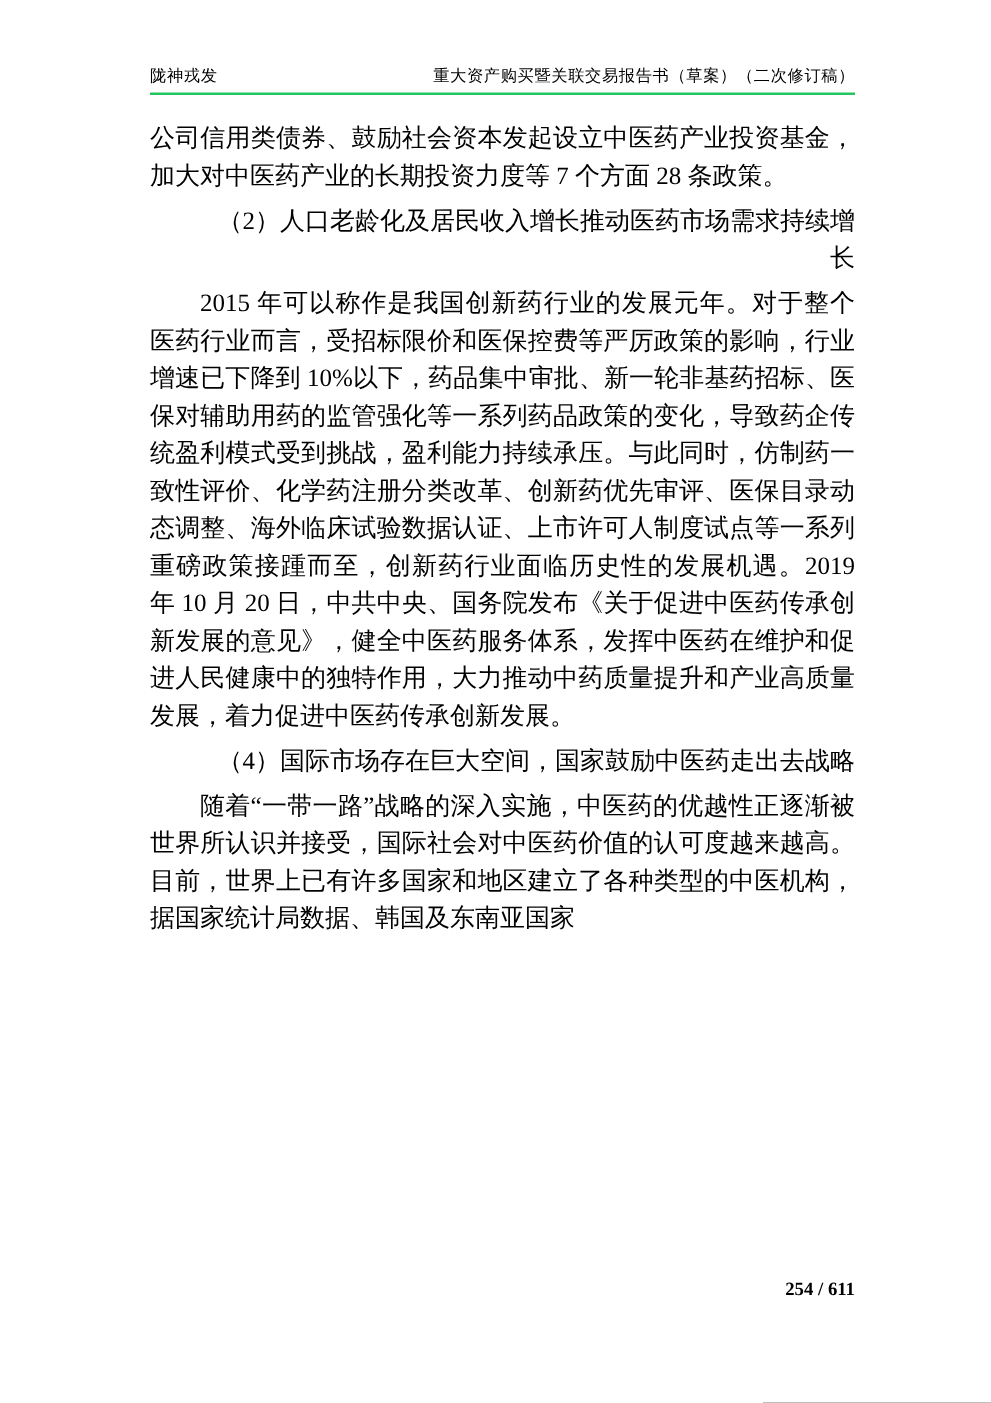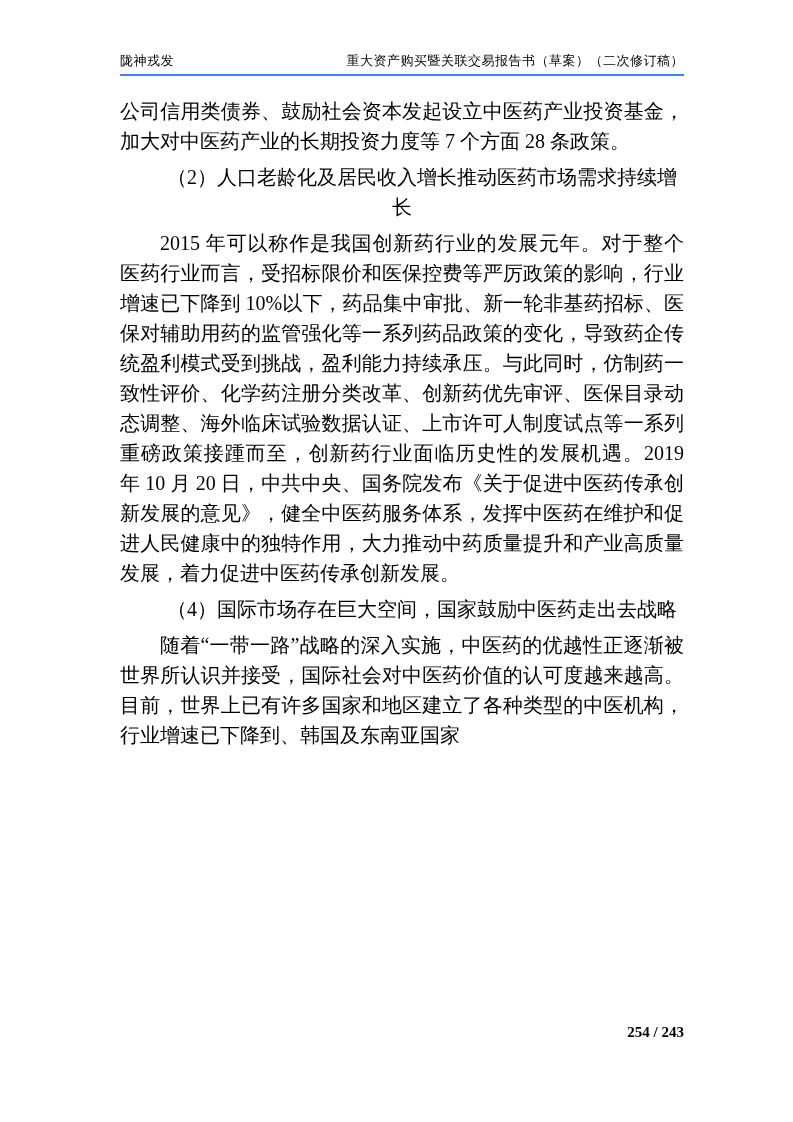--- a/index.html
+++ b/index.html
@@ -21,21 +21,21 @@
   .header {
     position: absolute;
     left: 120px;
     width: 564px;
     top: 52px;
     display: flex;
     justify-content: space-between;
     align-items: flex-start;
     font-size: 13px;
     letter-spacing: 0.5px;
-    border-bottom: 2px solid #3b82f6;
+    border-bottom: 2px solid #22c55e;
     padding-bottom: 4px;
     gap: 32px;
   }
   .header .hdr-left { white-space: nowrap; }
   .header .hdr-right { white-space: nowrap; }
   .body-text {
     position: absolute;
     left: 120px;
     width: 564px;
     top: 96px;
@@ -46,21 +46,21 @@
   }
   .para {
     margin: 0 0 5px 0;
     text-indent: 2em;
   }
   .para.noindent {
     text-indent: 0;
   }
   .para.heading {
     margin: 6px 0 6px 0;
-    text-align: center;
+    text-align: right;
     font-family: Liberation Serif, serif;
   }
   .footer-pagenum {
     position: absolute;
     top: 1024px;
     right: 109px;
     font-size: 15px;
     font-weight: bold;
     font-family: "Liberation Serif", "DejaVu Serif", serif;
   }
@@ -73,18 +73,18 @@
   <div class="header">
     <span class="hdr-left">陇神戎发</span>
     <span class="hdr-right">重大资产购买暨关联交易报告书（草案）（二次修订稿）</span>
   </div>
 
   <div class="body-text">
     <p class="para noindent">公司信用类债券、鼓励社会资本发起设立中医药产业投资基金，加大对中医药产业的长期投资力度等 7 个方面 28 条政策。</p>
     <p class="para heading">（2）人口老龄化及居民收入增长推动医药市场需求持续增长</p>
     <p class="para">2015 年可以称作是我国创新药行业的发展元年。对于整个医药行业而言，受招标限价和医保控费等严厉政策的影响，行业增速已下降到 10%以下，药品集中审批、新一轮非基药招标、医保对辅助用药的监管强化等一系列药品政策的变化，导致药企传统盈利模式受到挑战，盈利能力持续承压。与此同时，仿制药一致性评价、化学药注册分类改革、创新药优先审评、医保目录动态调整、海外临床试验数据认证、上市许可人制度试点等一系列重磅政策接踵而至，创新药行业面临历史性的发展机遇。2019 年 10 月 20 日，中共中央、国务院发布《关于促进中医药传承创新发展的意见》，健全中医药服务体系，发挥中医药在维护和促进人民健康中的独特作用，大力推动中药质量提升和产业高质量发展，着力促进中医药传承创新发展。</p>
     <p class="para heading">（4）国际市场存在巨大空间，国家鼓励中医药走出去战略</p>
-    <p class="para">随着“一带一路”战略的深入实施，中医药的优越性正逐渐被世界所认识并接受，国际社会对中医药价值的认可度越来越高。目前，世界上已有许多国家和地区建立了各种类型的中医机构，行业增速已下降到、韩国及东南亚国家</p>
+    <p class="para">随着“一带一路”战略的深入实施，中医药的优越性正逐渐被世界所认识并接受，国际社会对中医药价值的认可度越来越高。目前，世界上已有许多国家和地区建立了各种类型的中医机构，据国家统计局数据、韩国及东南亚国家</p>
   </div>
 
-  <div class="footer-pagenum">254 / 243</div>
+  <div class="footer-pagenum">254 / 611</div>
 
 </div>
 
 </body></html>

